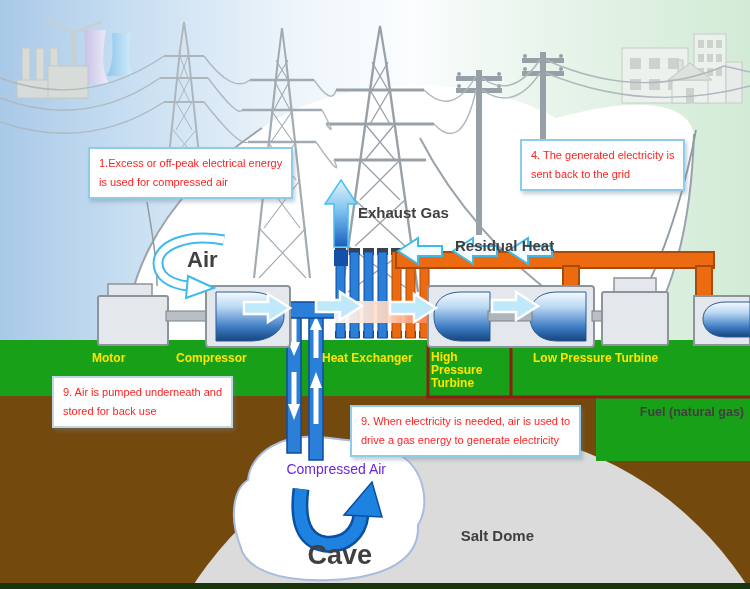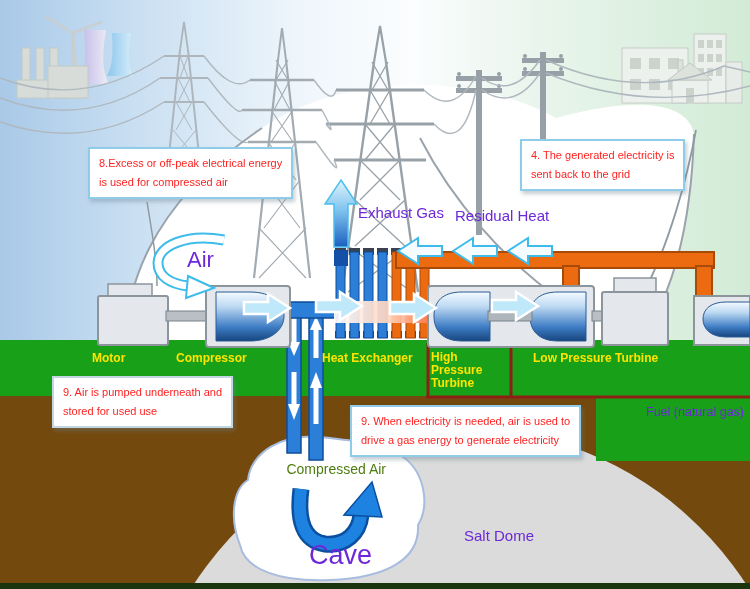--- a/index.html
+++ b/index.html
@@ -6,24 +6,24 @@
   --sky_blue:#A9C9E8; --sky_green:#D2EBD6; --grass:#18A018; --dirt:#74490D;
   --salt_dome_gray:#DBDBDB; --pipe_blue:#2B7FD8; --pipe_blue_dark:#0F4C9A;
   --pipe_orange:#EC6A10; --pipe_orange_dark:#A84A08; --fuel_line_red:#8B2015;
   --callout_border:#8FCCEA; --callout_text:#FF2222; --machine_label_yellow:#FFE400;
   --arrow_cyan:#3DBCEC; --machine_gray:#E4E8EC; --machine_border:#8C949C;
 }
 html,body{margin:0;padding:0}
 .stage{position:relative;width:750px;height:589px;overflow:hidden;
   font-family:"Liberation Sans",sans-serif;background:#fff}
 .stage svg{position:absolute;left:0;top:0}
-.txt{position:absolute;white-space:nowrap;color:#4d7c0f}
+.txt{position:absolute;white-space:nowrap;color:#6d28d9}
 .center{text-align:right}
 .ylabel{color:var(--machine_label_yellow);font-weight:bold;font-size:12px;text-align:left;line-height:13px}
-.blabel{color:#6d28d9;font-weight:normal}
+.blabel{color:#404040;font-weight:bold}
 .callout{position:absolute;background:#fff;border:2px solid var(--callout_border);
   box-shadow:2px 3px 4px rgba(110,130,145,.4);padding:5px 9px;font-size:11px;
   color:var(--callout_text);line-height:19px}
 .callout div{white-space:nowrap}
 
 .f-grass{fill:var(--grass)} .f-dirt{fill:var(--dirt)} .f-dome{fill:var(--salt_dome_gray)}
 .f-pblue{fill:var(--pipe_blue)} .st-pblue{stroke:var(--pipe_blue_dark)}
 .f-porange{fill:var(--pipe_orange)} .st-porange{stroke:var(--pipe_orange_dark)}
 .st-red{stroke:var(--fuel_line_red)}
 .f-mach{fill:var(--machine_gray)} .st-mach{stroke:var(--machine_border)}
@@ -301,39 +301,39 @@
   </g>
 
   <g>
     <path d="M224,240 C186,233 158,246 158,263 C158,276 170,284 188,286" stroke="#3DBCEC" stroke-width="11" fill="none"></path>
     <path d="M224,240 C186,233 158,246 158,263 C158,276 170,284 188,286" stroke="#FFFFFF" stroke-width="7" fill="none"></path>
     <polygon points="188,276 214,288 186,298" fill="#FFFFFF" stroke="#3DBCEC" stroke-width="2"></polygon>
   </g>
 </svg>
 
 <div class="callout" style="left:88px;top:147px">
-  <div>8.Excess or off-peak electrical energy</div>
+  <div>1.Excess or off-peak electrical energy</div>
   <div>is used for compressed air</div>
 </div>
 <div class="callout" style="left:52px;top:376px;border-color:#C2D6E2">
   <div>9. Air is pumped underneath and</div>
-  <div>stored for used use</div>
+  <div>stored for back use</div>
 </div>
 <div class="callout" style="left:350px;top:405px">
   <div>9. When electricity is needed, air is used to</div>
   <div>drive a gas energy to generate electricity</div>
 </div>
 <div class="callout" style="left:520px;top:139px">
   <div>4. The generated electricity is</div>
   <div>sent back to the grid</div>
 </div>
 
 <div class="txt blabel" style="left:187px;top:247px;font-size:22px">Air</div>
 <div class="txt blabel" style="left:358px;top:204px;font-size:15px">Exhaust Gas</div>
-<div class="txt blabel" style="left:455px;top:207px;font-size:15px">Residual Heat</div>
+<div class="txt blabel" style="left:455px;top:237px;font-size:15px">Residual Heat</div>
 
 <div class="txt ylabel" style="left:92px;top:352px;width:60px">Motor</div>
 <div class="txt ylabel" style="left:176px;top:352px;width:96px">Compressor</div>
 <div class="txt ylabel" style="left:322px;top:352px;width:112px">Heat Exchanger</div>
 <div class="txt ylabel" style="left:431px;top:351px;width:78px">
   <div>High</div>
   <div>Pressure</div>
   <div>Turbine</div>
 </div>
 <div class="txt ylabel" style="left:533px;top:352px;width:164px">Low Pressure Turbine</div>

